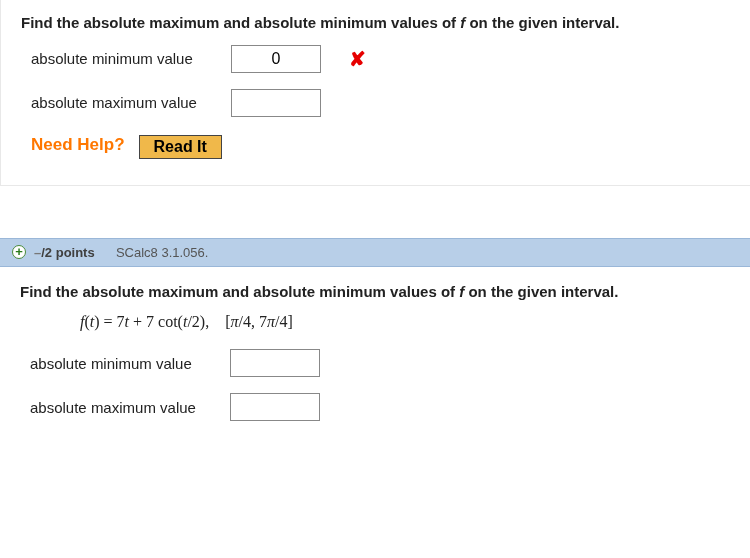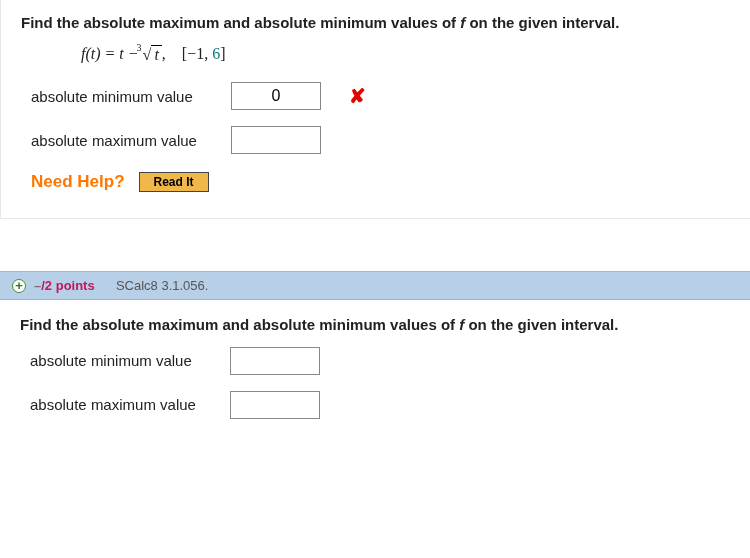--- a/index.html
+++ b/index.html
@@ -81,21 +81,21 @@
   .need-help {
     color: #ff7700;
     font-weight: bold;
     font-size: 17px;
     margin-right: 4px;
   }
   .help-btn {
     display: inline-block;
     background: #f0b84a;
     border: 1px solid #444;
-    font-size: 12px;
+    font-size: 16px;
     font-weight: bold;
     padding: 2px 14px;
     cursor: pointer;
     color: #000;
     font-family: Arial, sans-serif;
   }
   .spacer { height: 52px; }
   .q-header {
     background: #b8cfe8;
     border-top: 1px solid #9ab7d8;
@@ -114,39 +114,33 @@
     background: #fff;
     color: #2a7a1a;
     font-weight: bold;
     font-size: 13px;
     line-height: 12px;
     text-align: center;
     margin-right: 8px;
     display: inline-block;
   }
   .pts-unawarded { color: #777; font-weight: bold; }
-  .pts-total { color: #be185d; font-weight: bold; }
+  .pts-total { color: #404040; font-weight: bold; }
   .qref { color: #555; margin-left: 14px; }
   .problem2 {
     padding: 14px 20px 10px 20px;
   }
 </style>
 </head>
 <body>
 
 <div class="problem">
   <p class="prompt">
     <span>Find the absolute maximum and absolute minimum values of </span><i>f</i><span> on the given interval.</span>
   </p>
-  <div class="equation">
-    <span>f(t) = t − </span>
-    <span class="cbrt">
-      <span class="idx">3</span>√<span class="rad">t</span>
-    </span><span class="roman">,</span>&nbsp;&nbsp;&nbsp;&nbsp;<span class="roman">[<span>−1</span>, <span class="teal">6</span>]</span>
-  </div>
 
   <div class="row">
     <span class="row-label">absolute minimum value</span>
     <input class="ans-input" type="text" value="0" style="">
     <span class="wrong-mark">✘</span>
   </div>
 
   <div class="row">
     <span class="row-label">absolute maximum value</span>
     <input class="ans-input" type="text" value="" style="">
@@ -163,20 +157,23 @@
 <div class="q-header">
   <span class="expand-icon">+</span>
   <span class="pts-unawarded">–</span><span class="pts-total">/2 points</span>
   &nbsp;&nbsp;<span class="qref">SCalc8 3.1.056.</span>
 </div>
 
 <div class="problem2">
   <p class="prompt">
     <span>Find the absolute maximum and absolute minimum values of </span><i>f</i><span> on the given interval.</span>
   </p>
+  <div class="equation">
+    <span style="font-style:italic"><span style="font-style:italic">f</span><span class="roman">(</span>t<span class="roman">) = 7</span>t<span class="roman"> + 7 cot(</span>t<span class="roman">/2),</span></span>&nbsp;&nbsp;&nbsp;&nbsp;<span class="roman">[<i>π</i>/4, 7<i>π</i>/4]</span>
+  </div>
 
   <div class="row">
     <span class="row-label">absolute minimum value</span>
     <input class="ans-input" type="text" value="" style="">
   </div>
 
   <div class="row">
     <span class="row-label">absolute maximum value</span>
     <input class="ans-input" type="text" value="" style="">
   </div>

